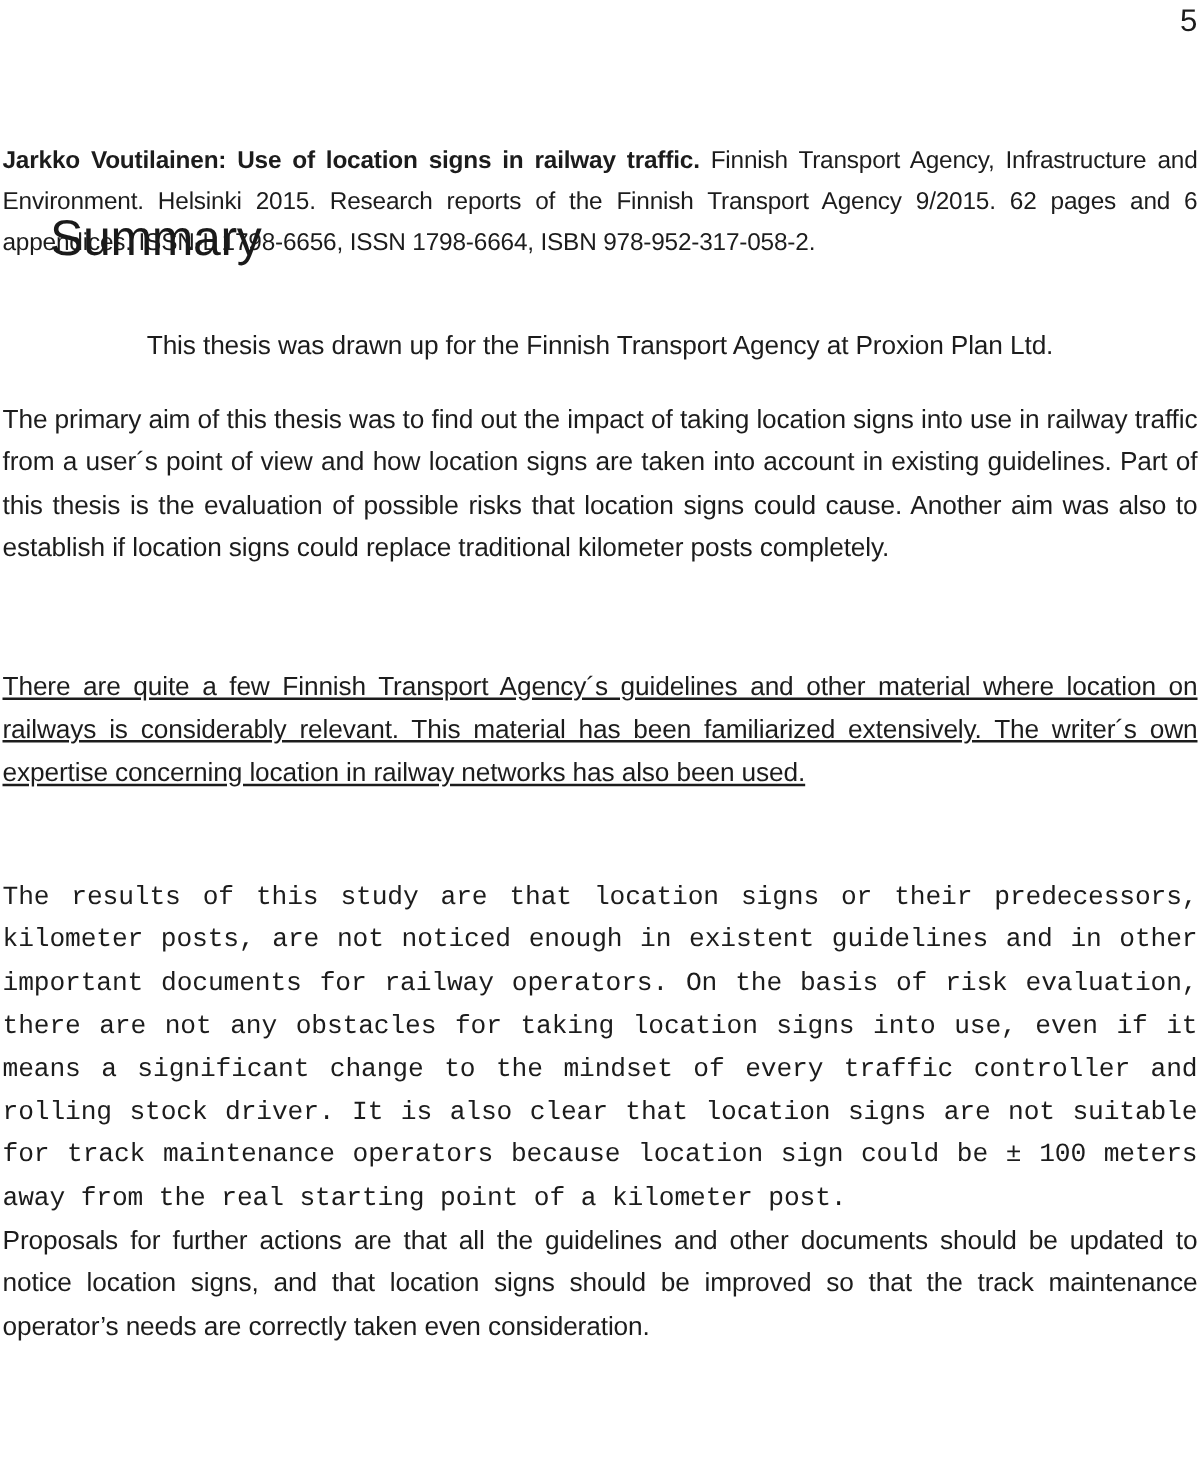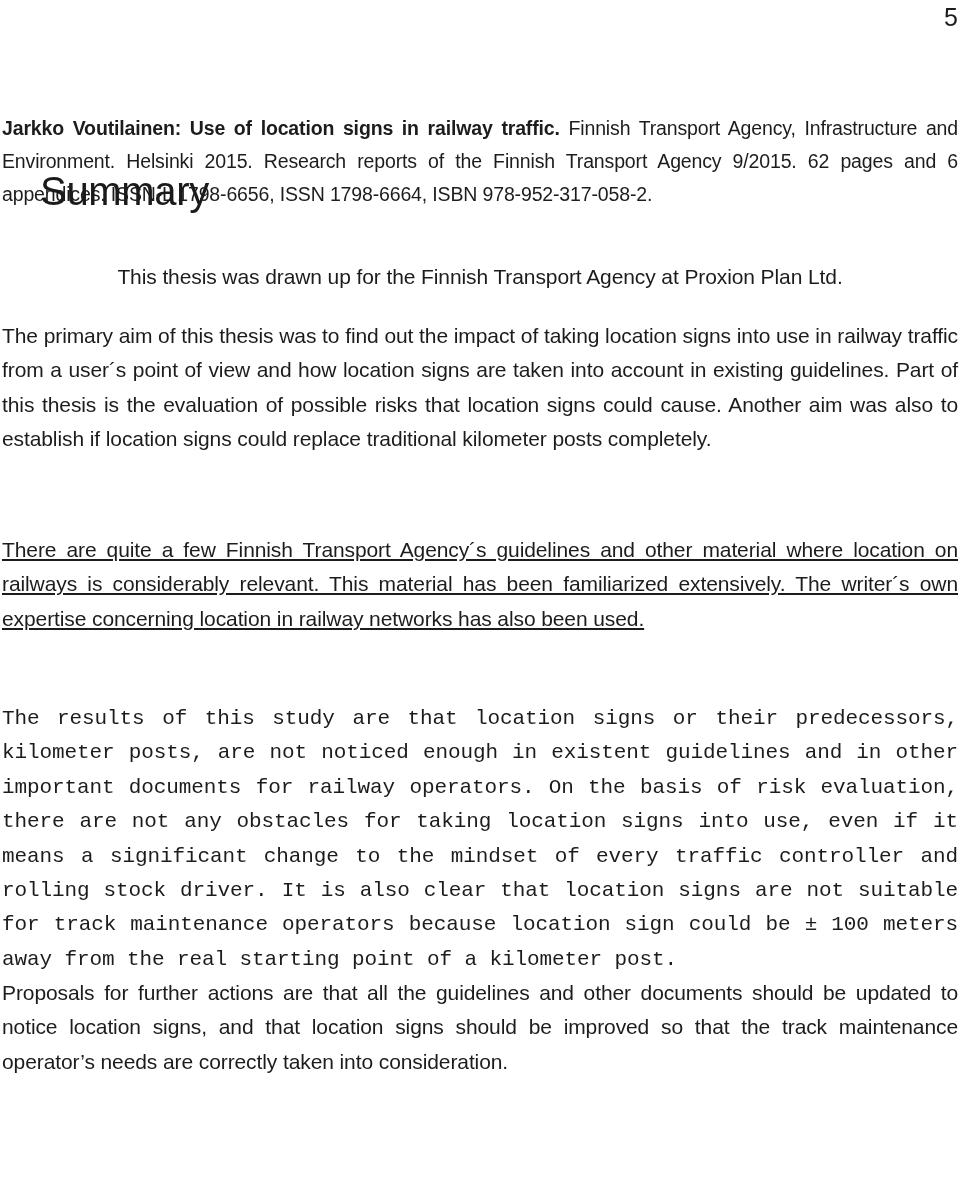--- a/index.html
+++ b/index.html
@@ -112,15 +112,15 @@
   <h1 class="heading">Summary</h1>
 
   <p class="body-text p-intro">This thesis was drawn up for the Finnish Transport Agency at Proxion Plan Ltd.</p>
 
   <p class="body-text p-aim">The primary aim of this thesis was to find out the impact of taking location signs into use in railway traffic from a user´s point of view and how location signs are taken into account in existing guidelines. Part of this thesis is the evaluation of possible risks that location signs could cause. Another aim was also to establish if location signs could replace traditional kilometer posts completely.</p>
 
   <p class="body-text p-guide">There are quite a few Finnish Transport Agency´s guidelines and other material where location on railways is considerably relevant. This material has been familiarized extensively. The writer´s own expertise concerning location in railway networks has also been used.</p>
 
   <p class="body-text p-result">The results of this study are that location signs or their predecessors, kilometer posts, are not noticed enough in existent guidelines and in other important documents for railway operators. On the basis of risk evaluation, there are not any obstacles for taking location signs into use, even if it means a significant change to the mindset of every traffic controller and rolling stock driver. It is also clear that location signs are not suitable for track maintenance operators because location sign could be ± 100 meters away from the real starting point of a kilometer post.</p>
 
-  <p class="body-text p-prop">Proposals for further actions are that all the guidelines and other documents should be updated to notice location signs, and that location signs should be improved so that the track maintenance operator’s needs are correctly taken into consideration.</p>
+  <p class="body-text p-prop">Proposals for further actions are that all the guidelines and other documents should be updated to notice location signs, and that location signs should be improved so that the track maintenance operator’s needs are correctly taken even consideration.</p>
 
 </div>
 
 </body></html>

